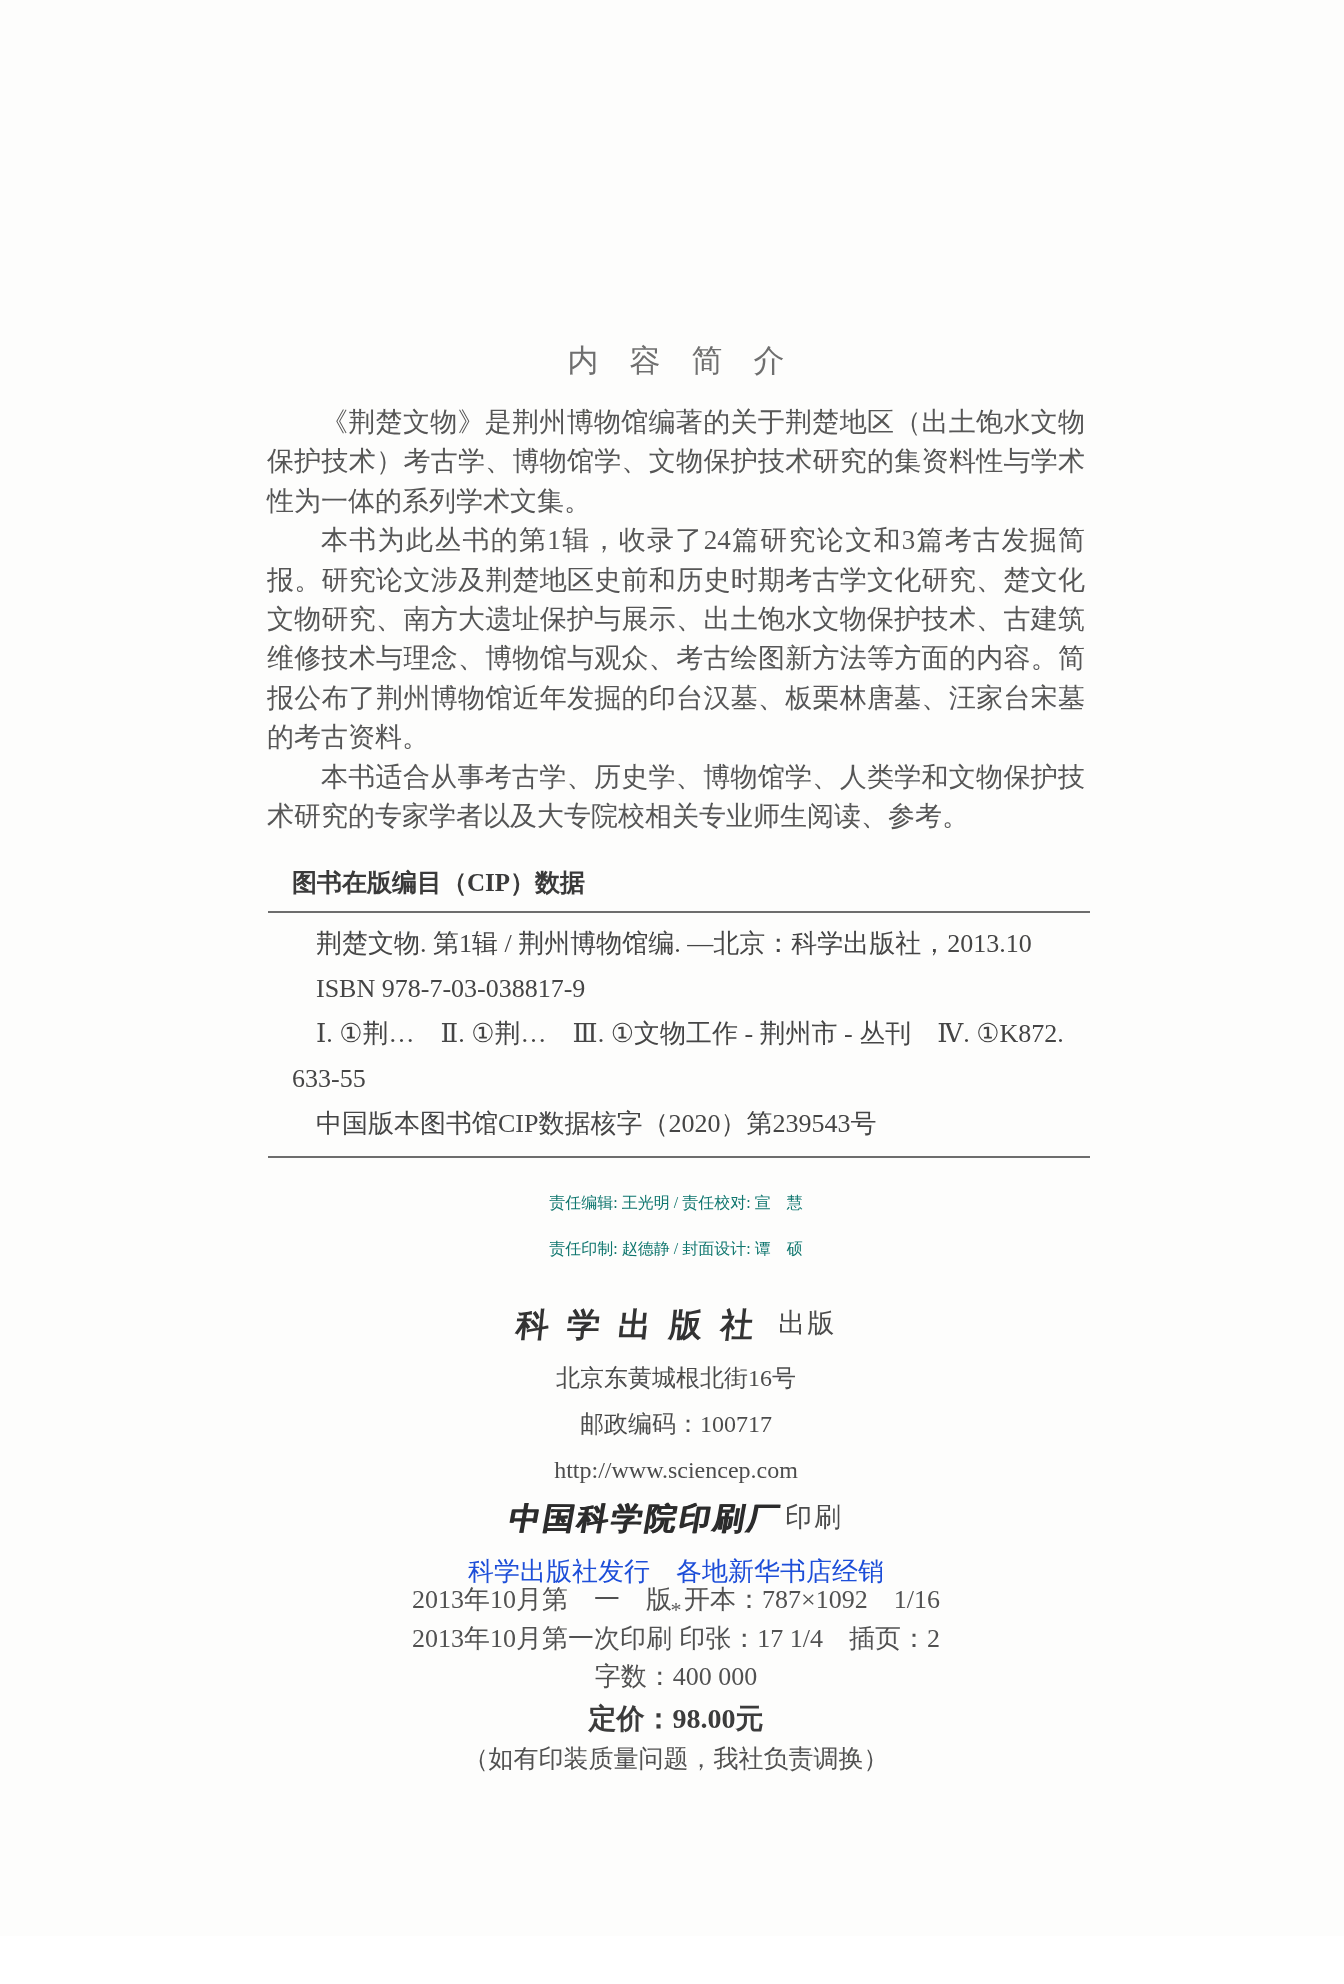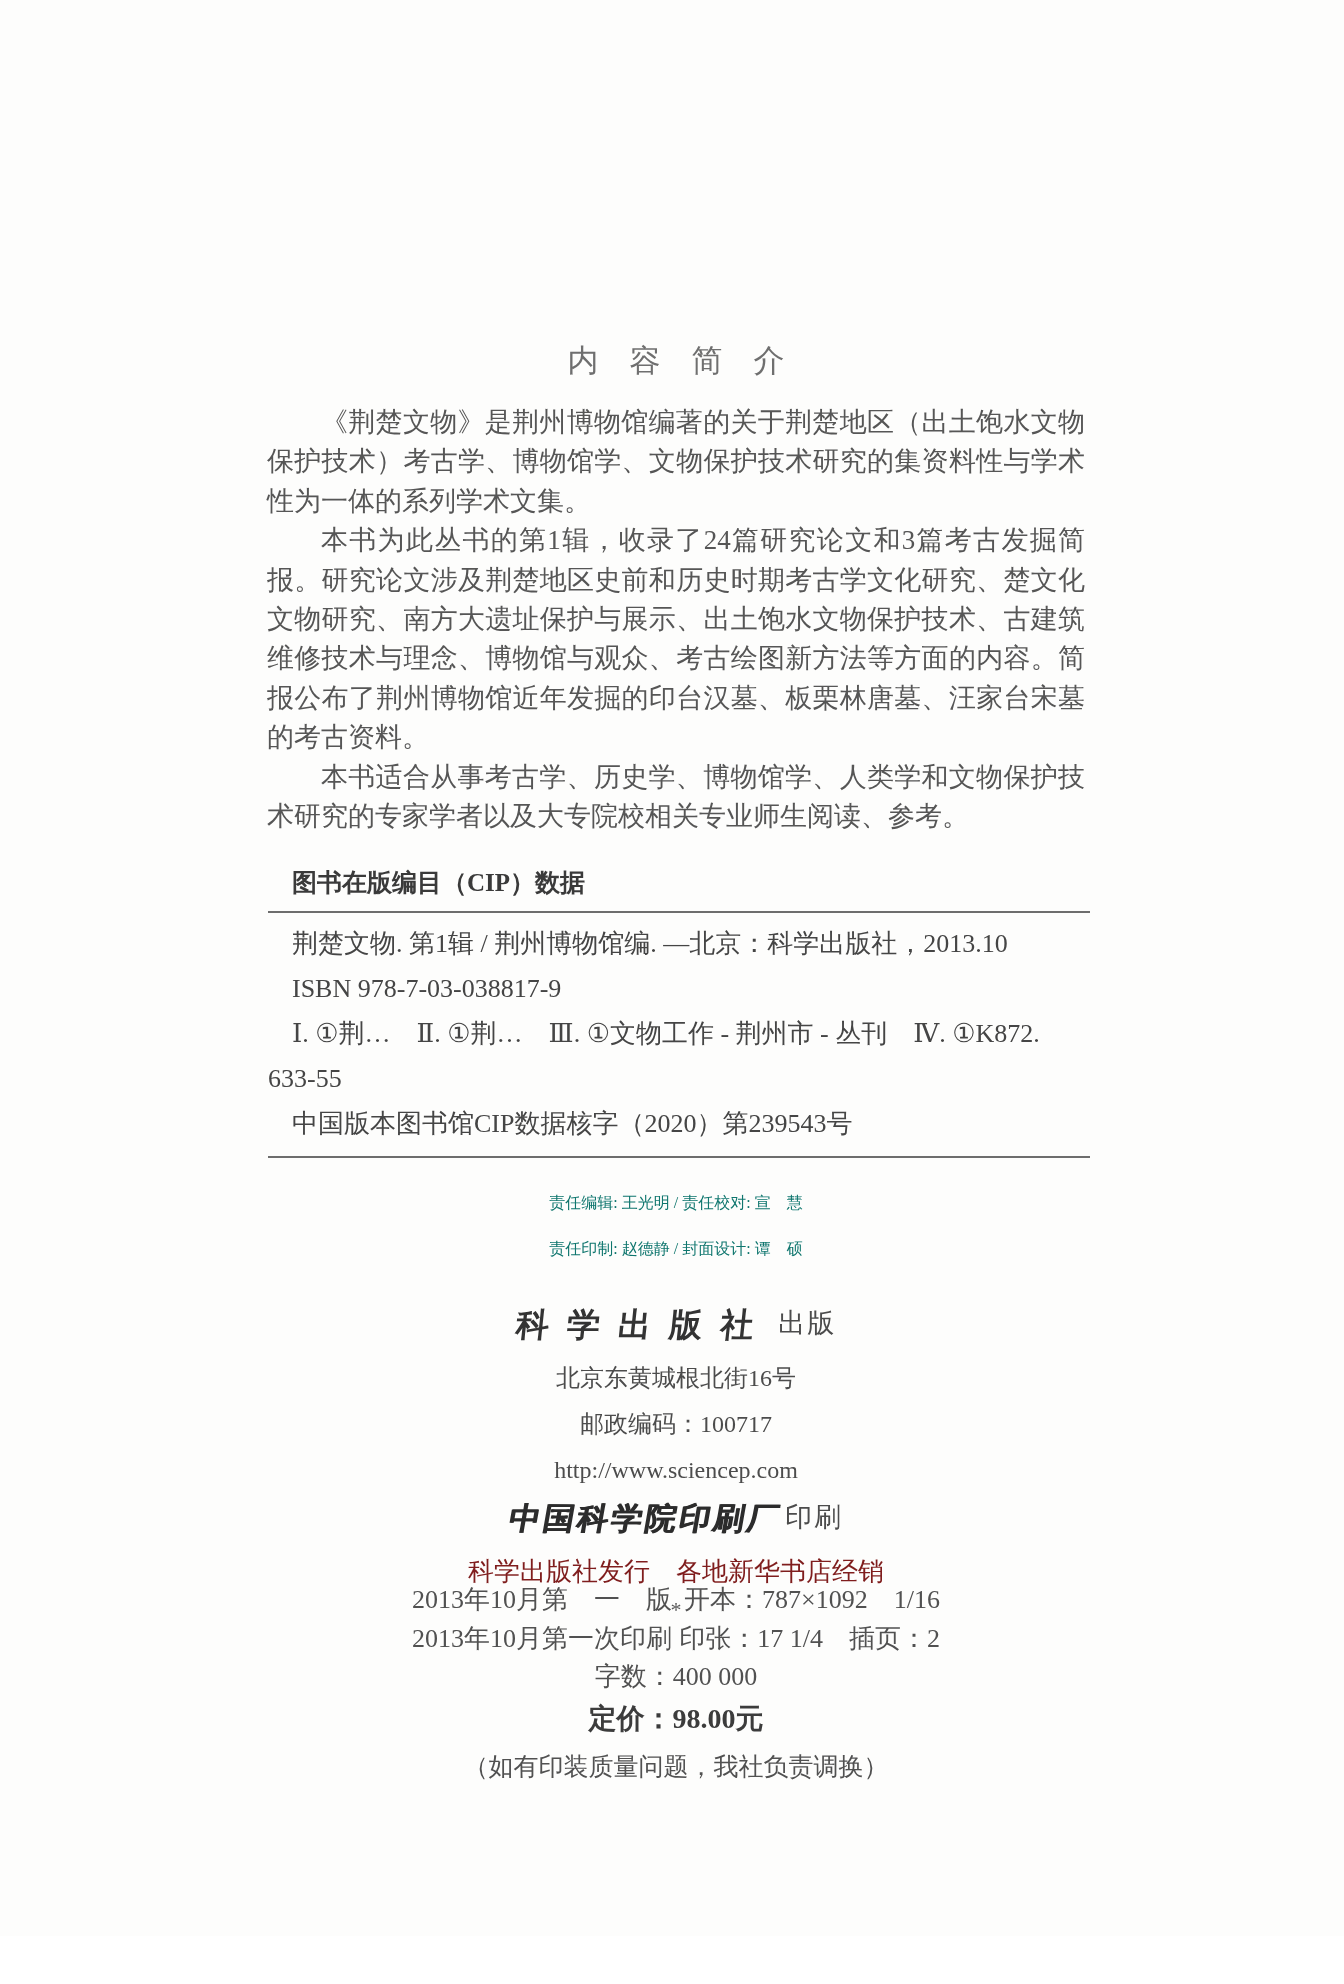--- a/index.html
+++ b/index.html
@@ -35,21 +35,21 @@
     position:absolute; top:866px; left:268px; width:822px;
     font-size:26px; color:#454545;
   }
   .cip-header {
     font-weight:bold; font-size:25px; color:#3a3a3a;
     padding-left:24px; margin:0 0 12px 0;
   }
   .cip-rule {
     border:none; border-top:2px solid #6d6d6d; margin:0;
   }
-  .cip-body { padding-top:8px; }
+  .cip-body { padding-top:8px;margin-left:24px; }
   .cip-line { line-height:45px; padding-left:24px; }
   .cip-line.wrap { padding-left:0; }
   .cip-rule-bottom { margin-top:10px; }
 
   
   .credits {
     position:absolute; top:1180px; left:267px; width:818px;
     text-align:center; font-size:16px; line-height:46px;
     color:#0f766e;
   }
@@ -72,32 +72,32 @@
   .pub-website  { font-size:24px; margin-top:17px; }
   .pub-printer-line { margin-top:14px; }
   .calli-heavy {
     display:inline-block;
     font-weight:bold; font-size:31px; color:#2c2c2c;
     letter-spacing:3px;
     transform:skewX(-10deg);
     text-shadow:1px 0 0 #2c2c2c;
   }
   .print-label { font-size:27px; letter-spacing:2px; vertical-align:3px; }
-  .pub-distribution { font-size:26px; margin-top:14px; color:#7f1d1d; }
+  .pub-distribution { font-size:26px; margin-top:14px; color:#1d4ed8; }
   .pub-asterisk { font-size:22px; margin-top:8px; color:#5a5a5a; }
 
   
   .printing {
     position:absolute; top:1580px; left:412px; width:528px;
     font-size:26px; color:#515151;
   }
   .prow { display:flex; justify-content:space-between; line-height:39px; }
   .pcenter { text-align:center; line-height:38px; }
   .price { font-weight:bold; font-size:28px; color:#3c3c3c; margin-top:3px; line-height:40px; }
-  .notice { margin-top:9px; font-size:25px; }
+  .notice { margin-top:1px; font-size:25px; }
 </style>
 </head>
 <body>
 
 <div class="page">
 
   <div class="title">内容简介</div>
 
   <div class="intro">
     <p>《荆楚文物》是荆州博物馆编著的关于荆楚地区（出土饱水文物保护技术）考古学、博物馆学、文物保护技术研究的集资料性与学术性为一体的系列学术文集。</p>

